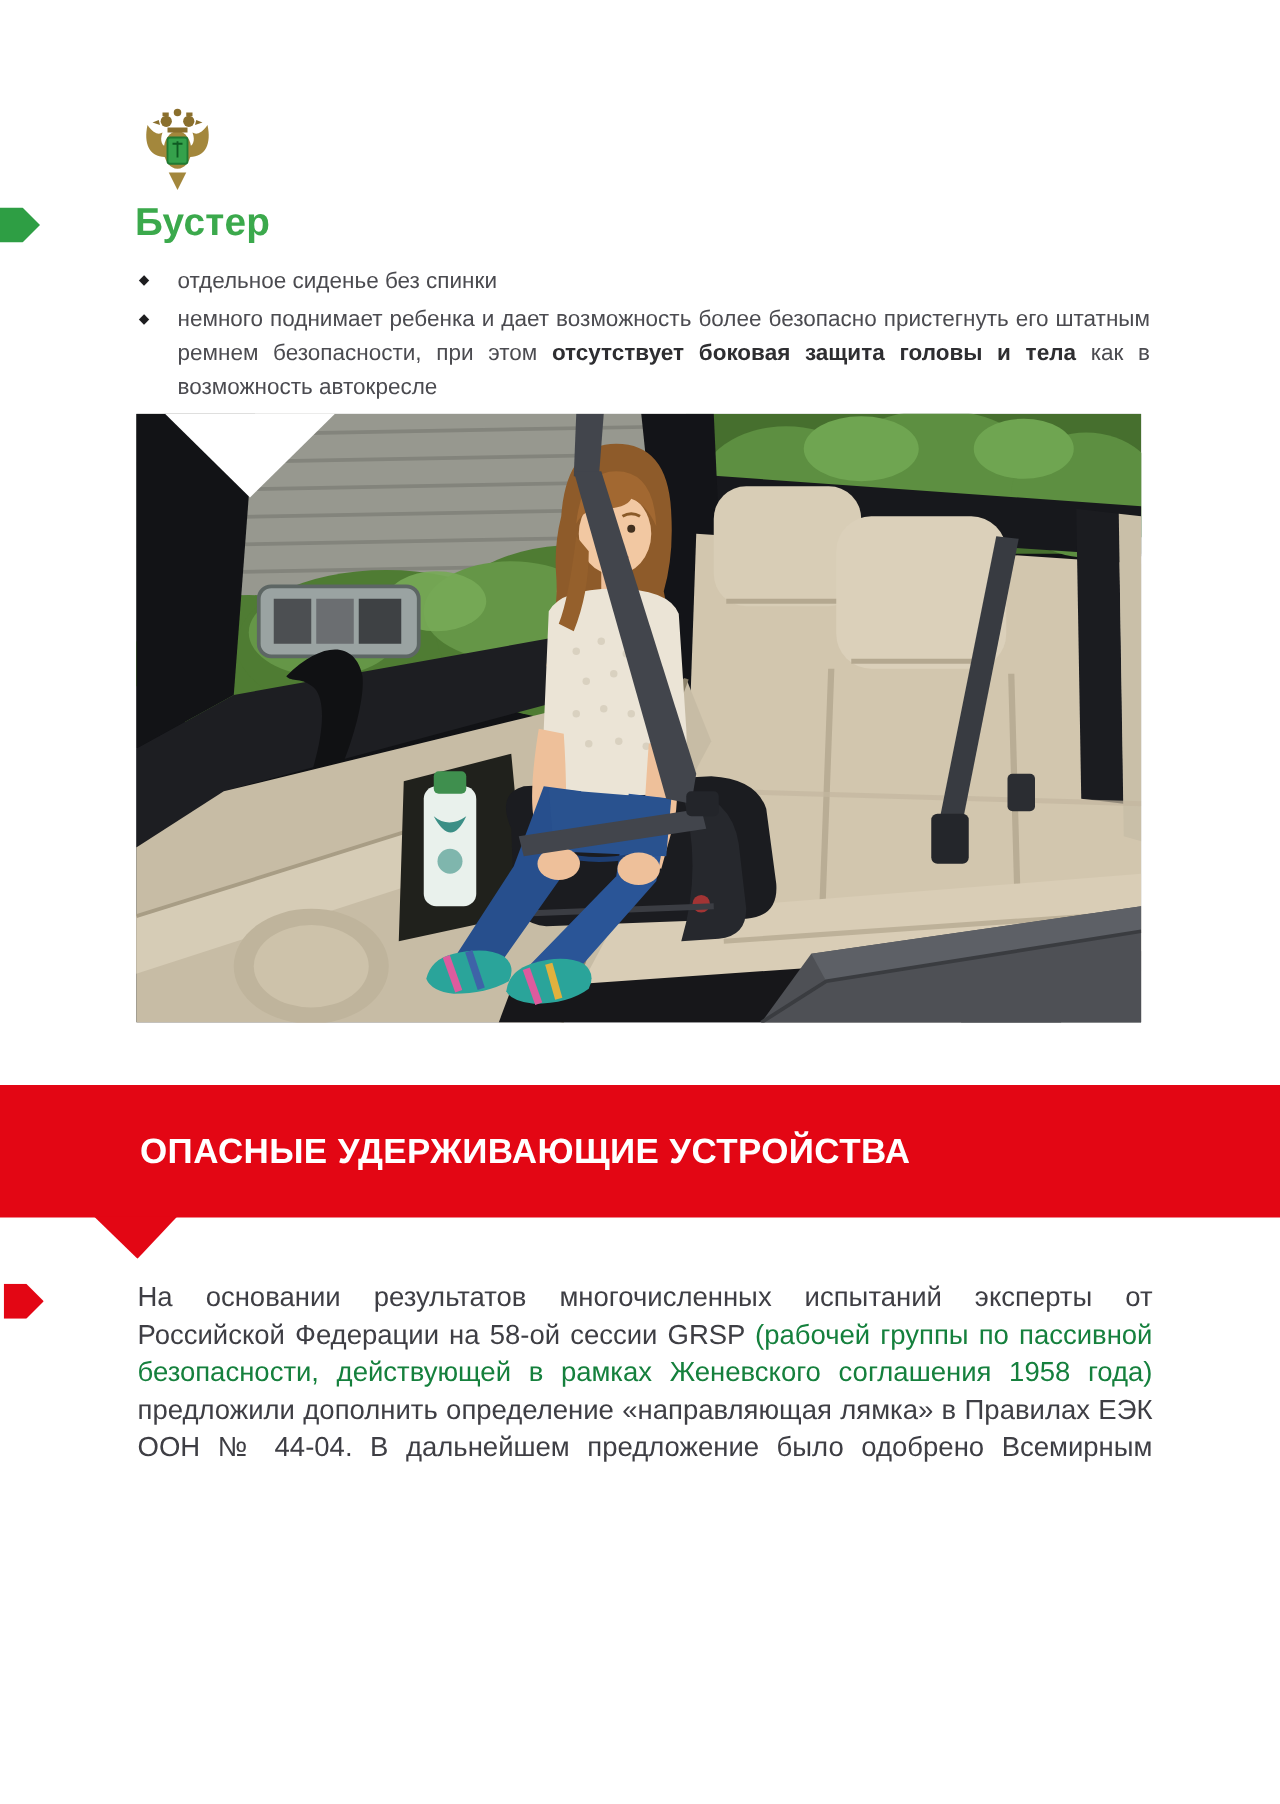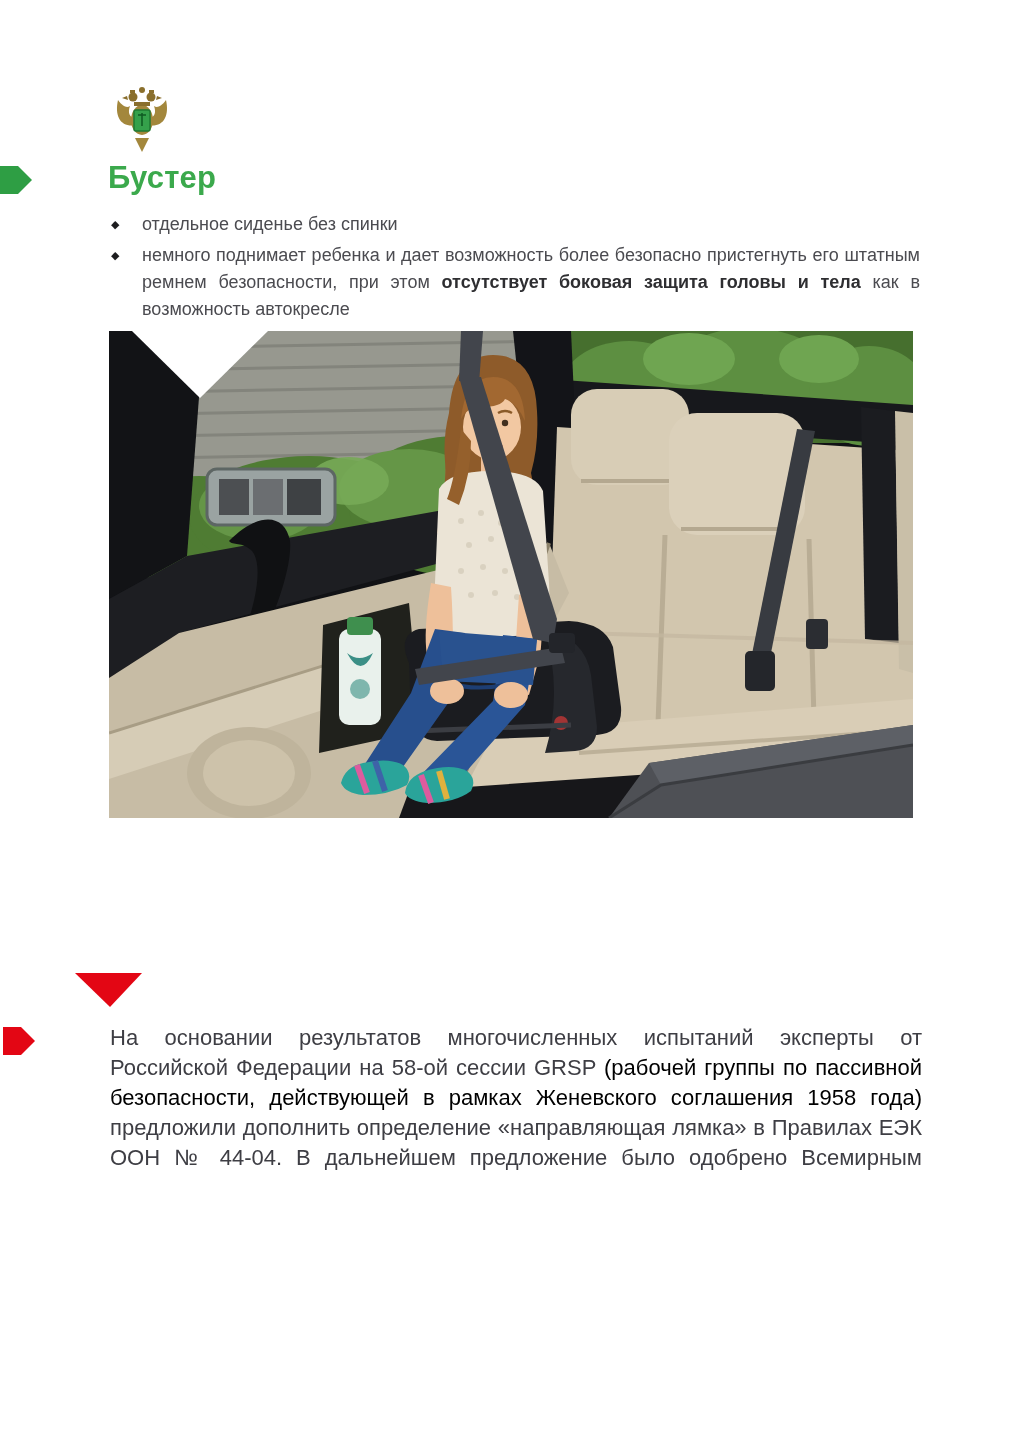--- a/index.html
+++ b/index.html
@@ -35,21 +35,21 @@
   .banner h2{
     margin:0;padding-left:112px;color:#ffffff;font-size:28px;font-weight:700;letter-spacing:0.3px;
   }
   .banner-tail{position:absolute;left:75px;top:973px;width:67px;height:34px;}
   .red-arrow{position:absolute;left:3px;top:1027px;width:32px;height:28px;}
   
   .body-paragraph{
     position:absolute;left:110px;top:1023px;width:812px;margin:0;
     font-size:22px;line-height:30px;color:#3E3E44;text-align:justify;
   }
-  .body-paragraph .gray{color:#000000;}
+  .body-paragraph .gray{color:#15803d;}
   
   .footer-squares{position:absolute;left:4px;top:1294px;display:flex;gap:19px;}
   .footer-squares span{width:10px;height:16px;background:#131313;display:block;}
   .page-number{
     position:absolute;left:108px;top:1281px;font-size:31px;font-weight:400;color:#5a5a5e;
   }
   .footer-logo{position:absolute;left:477px;top:1270px;width:86px;height:86px;}
 </style>
 </head>
 <body>
@@ -243,20 +243,23 @@
     <path d="M306,338 L452,316 L456,332 L310,354 Z" fill="#42454c"></path>
     <rect x="440" y="302" width="26" height="20" rx="4" fill="#23252a"></rect>
 
     <path d="M540,432 L804,394 L804,487 L500,487 Z" fill="#4e5055"></path>
     <path d="M540,432 L804,394 L804,414 L552,454 Z" fill="#5d6066"></path>
     <path d="M500,487 L552,454 L804,414" stroke="#3a3c40" stroke-width="3" fill="none"></path>
 
     <polygon points="23,0 159,0 91,67" fill="#ffffff"></polygon>
   </svg>
 
+  <div class="banner">
+    <h2>ОПАСНЫЕ УДЕРЖИВАЮЩИЕ УСТРОЙСТВА</h2>
+  </div>
   <svg class="banner-tail" viewBox="0 0 67 34">
     <polygon points="0,0 67,0 35,34" fill="#E30614"></polygon>
   </svg>
 
   <svg class="red-arrow" viewBox="0 0 32 28">
     <polygon points="0,0 18,0 32,14 18,28 0,28" fill="#E30614"></polygon>
   </svg>
 
   <p class="body-paragraph"><span>На основании результатов многочисленных испытаний эксперты от Российской Федерации на 58-ой сессии GRSP </span><span class="gray">(рабочей группы по пассивной безопасности, действующей в рамках Женевского соглашения 1958 года)</span><span> предложили дополнить определение «направляющая лямка» в Правилах ЕЭК ООН № 44-04. В дальнейшем предложение было одобрено Всемирным Форумом (WP.29) и стало неотъемлемой частью текста Правил.</span></p>
 

